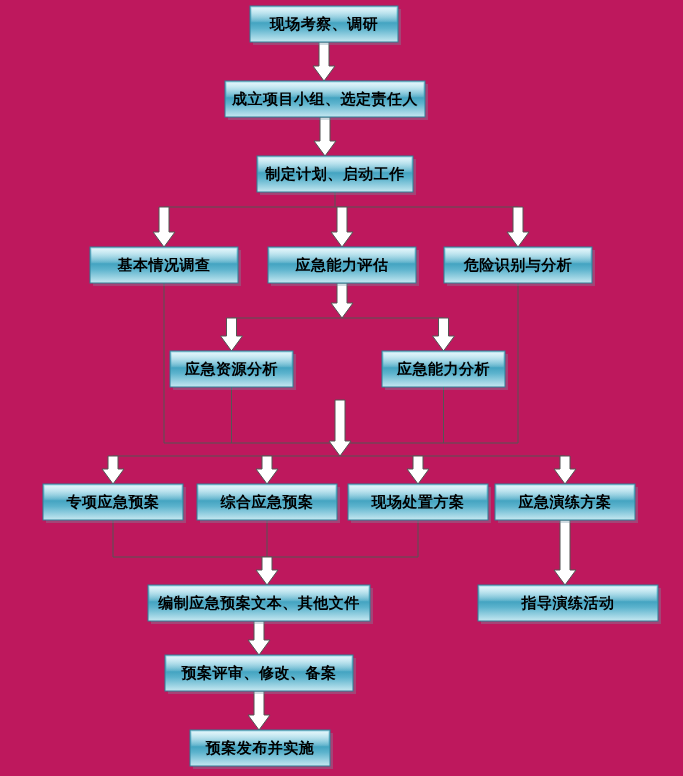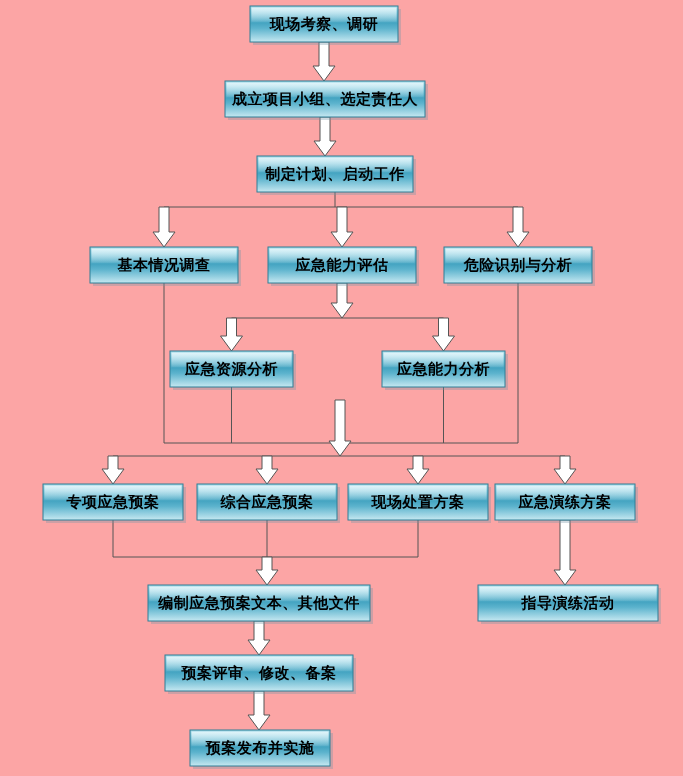--- a/index.html
+++ b/index.html
@@ -7,21 +7,21 @@
     padding: 0;
     background: #ffffff;
   }
   body {
     font-family: "Liberation Sans", "DejaVu Sans", sans-serif;
   }
   #chart-root {
     position: relative;
     width: 683px;
     height: 776px;
-    background: #fca5a5;
+    background: #be185d;
     overflow: hidden;
   }
   #flow-svg {
     display: block;
     width: 683px;
     height: 776px;
   }
   .node-label {
     font-family: "Liberation Sans", "DejaVu Sans", sans-serif;
     font-weight: bold;

